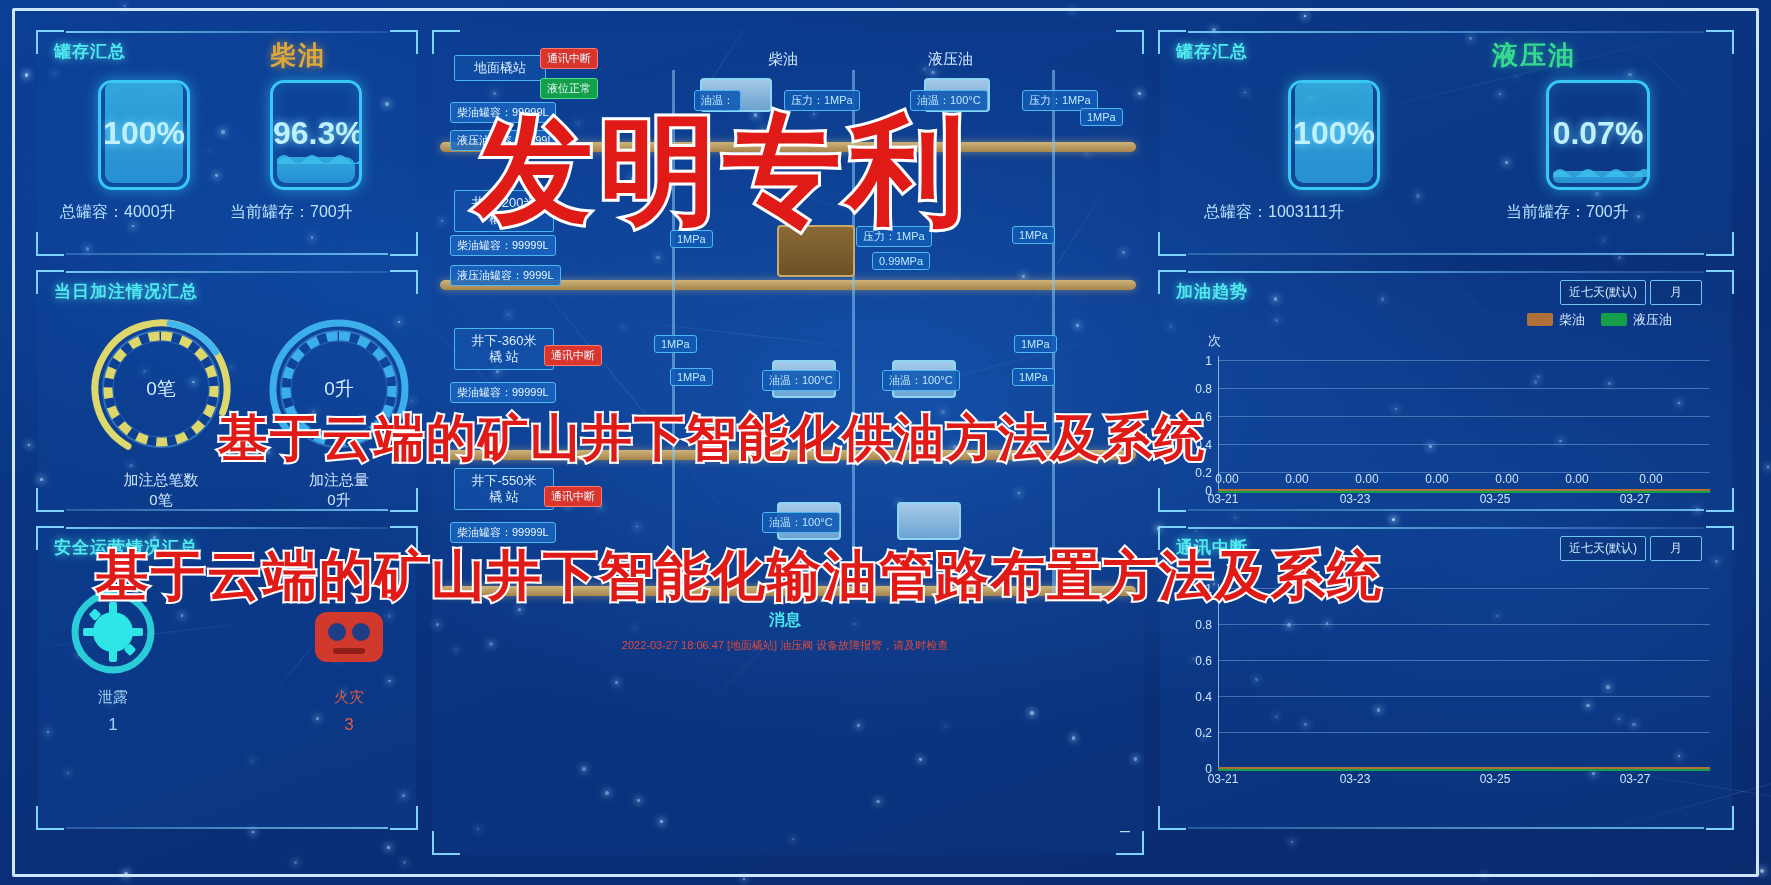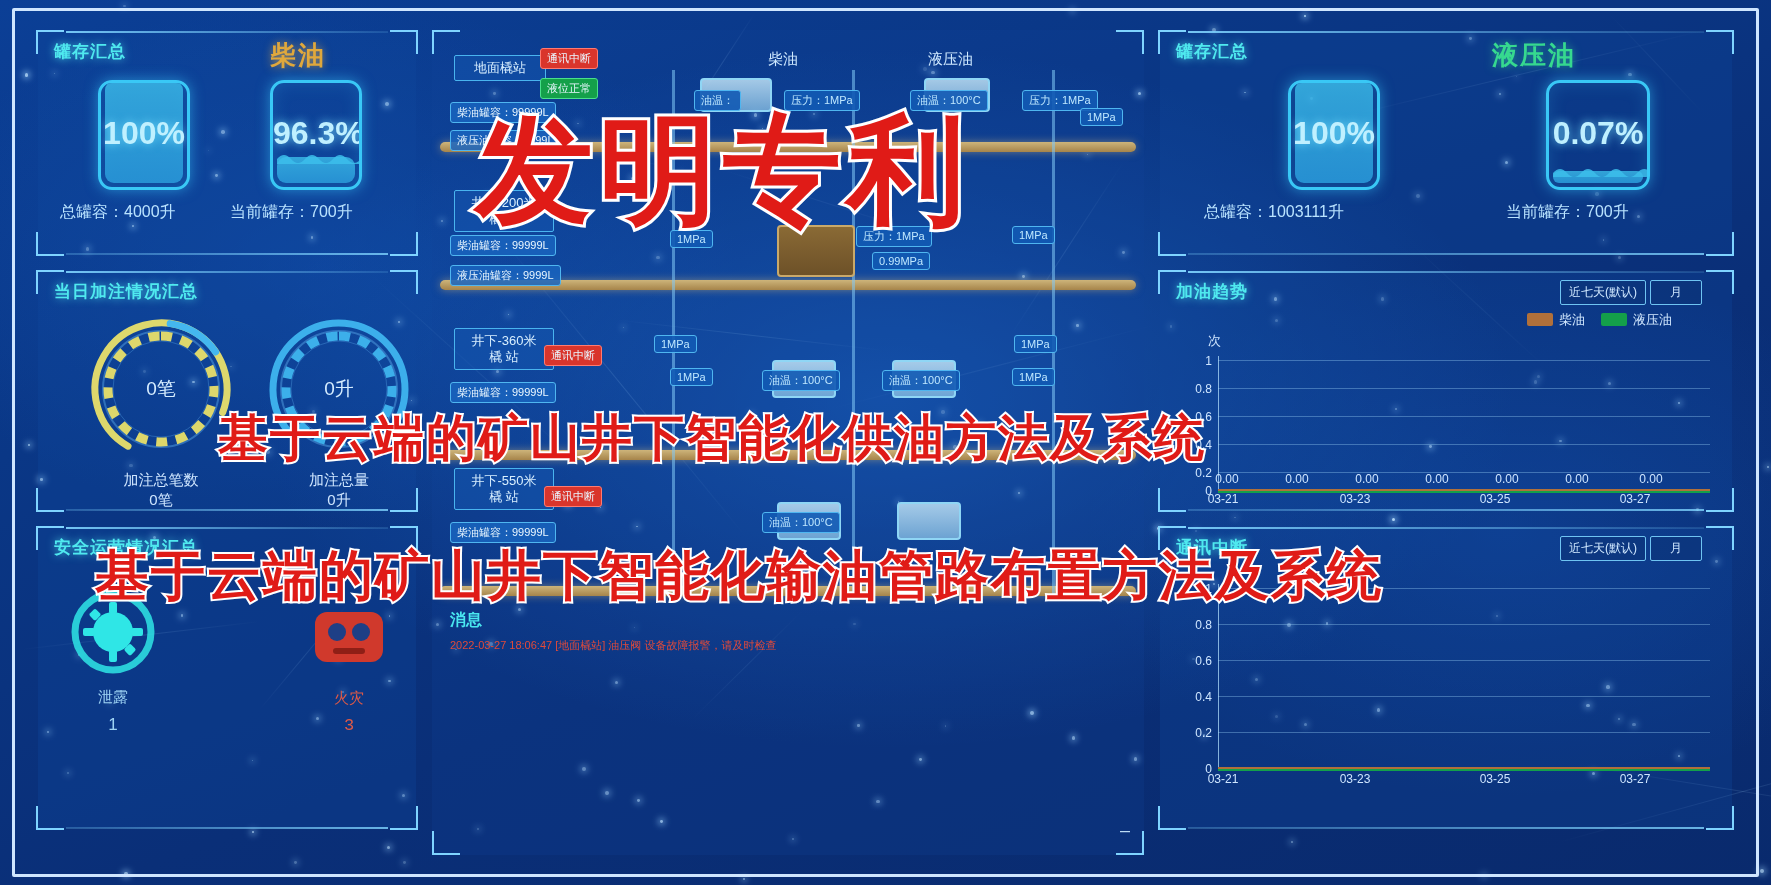--- a/index.html
+++ b/index.html
@@ -84,21 +84,21 @@
     position:absolute;font-size:11px;color:#eaf7ff;padding:2px 6px;border-radius:3px;white-space:nowrap;
   }
   .chip-blue{background:rgba(25,100,190,.85);border:1px solid #4fb6f0;}
   .chip-red{background:#d9352c;border:1px solid #ff7a70;}
   .chip-green{background:#14a04a;border:1px solid #49e08a;}
   .chip-mpa{background:rgba(18,90,180,.9);border:1px solid #4fb6f0;color:#bfe8ff;}
   .tanklet{
     position:absolute;border:2px solid #8fd6f5;border-radius:4px;
     background:linear-gradient(180deg,rgba(190,225,245,.85),rgba(140,195,230,.75));
   }
-  .msgbox{position:absolute;}
+  .msgbox{position:absolute;text-align:center;}
   .msg-title{color:#49e6ef;font-size:16px;font-weight:bold;}
   .msg-line{color:#e04a3a;font-size:11px;margin-top:7px;white-space:nowrap;}
 
   
   .legend-sw{display:inline-block;width:26px;height:13px;border-radius:2px;vertical-align:middle;}
   .legend-tx{color:#d3e9ff;font-size:13px;margin-left:6px;margin-right:16px;vertical-align:middle;}
   .selbtn{
     position:absolute;background:rgba(12,52,120,.6);border:1px solid #6fc4f2;color:#cfe8ff;
     font-size:12px;padding:3px 8px;border-radius:2px;white-space:nowrap;
   }
@@ -388,21 +388,21 @@
           <rect x="64" y="42" width="12" height="8" rx="2"></rect>
           <rect x="24" y="24" width="9" height="9" rx="2" transform="rotate(45 28 28)"></rect>
           <rect x="59" y="59" width="9" height="9" rx="2" transform="rotate(45 63 63)"></rect>
         </g>
       </svg>
       <div class="safe-label">泄露</div>
       <div class="safe-num" style="color:#9fd4f5;">1</div>
     </div>
 
 
-    <div class="safe-item" style="left:246px;top:58px;font-family:Liberation Mono, monospace;">
+    <div class="safe-item" style="left:246px;top:58px;">
       <svg width="92" height="92" viewBox="0 0 92 92">
         <rect x="12" y="26" width="68" height="50" rx="12" fill="#d0392c"></rect>
         <circle cx="34" cy="46" r="9" fill="#1e3f86"></circle>
         <circle cx="58" cy="46" r="9" fill="#1e3f86"></circle>
         <rect x="30" y="62" width="32" height="6" rx="3" fill="#8f1f16"></rect>
       </svg>
       <div class="safe-label" style="color:#e05a46;">火灾</div>
       <div class="safe-num" style="color:#e05a46;">3</div>
     </div>
   </div>

